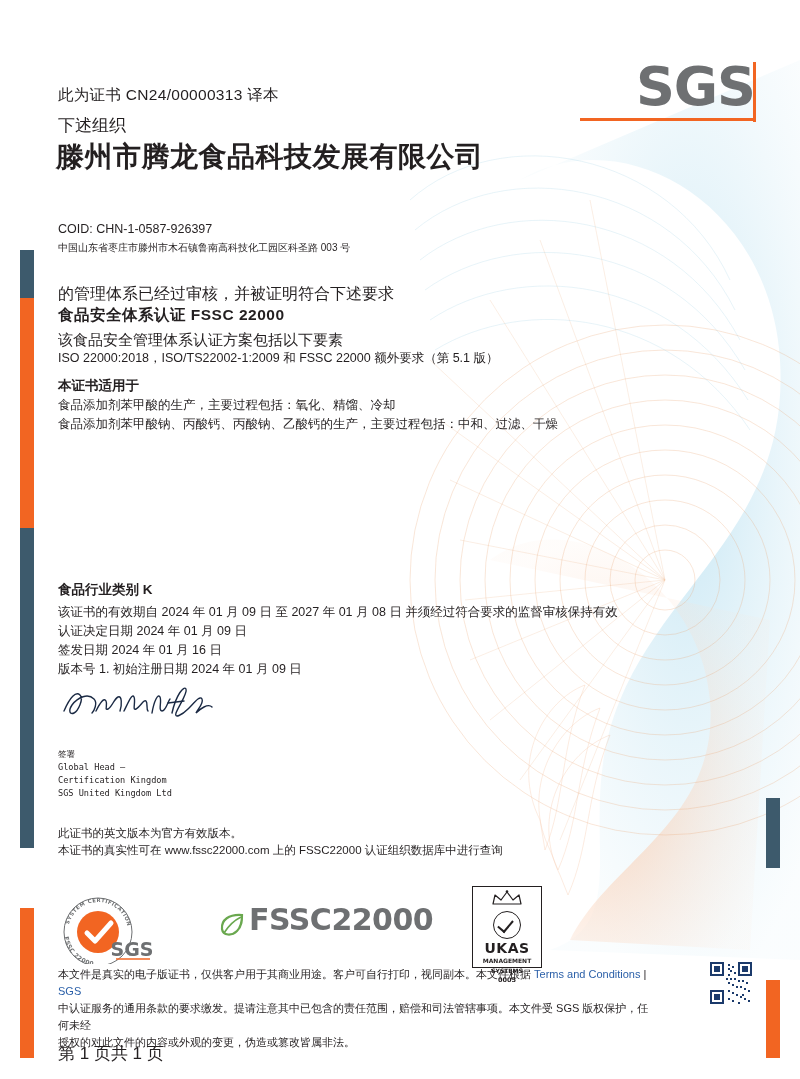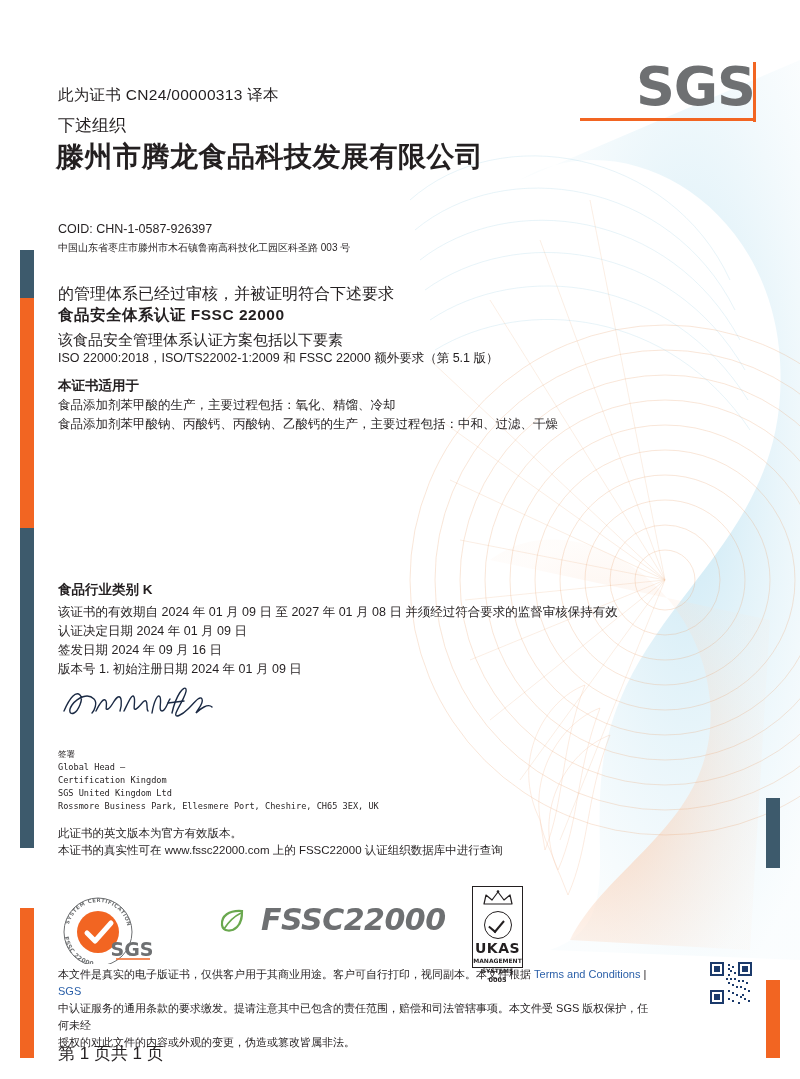--- a/index.html
+++ b/index.html
@@ -254,41 +254,40 @@
     left: 0;
     top: 0;
     width: 114px;
     height: 76px;
   }
   .fssc-word {
     position: absolute;
     left: 165px;
     top: 14px;
     display: flex;
-    align-items: center;
-    gap: 16px;
-    font-style: italic;
+    align-items: flex-end;
+    gap: 4px;
   }
   .fssc-word .leaf {
     width: 26px;
     height: 26px;
   }
   .fssc-word .txt {
     font-family: "DejaVu Sans", sans-serif;
     font-size: 30px;
     font-weight: bold;
     color: #6e7072;
     letter-spacing: -0.5px;
   }
 
   .ukas {
     position: absolute;
     left: 418px;
     top: -2px;
-    width: 51px;
+    width: 70px;
     height: 82px;
     border: 1.6px solid #231f20;
     text-align: center;
     box-sizing: border-box;
   }
   .ukas .crown { margin-top: 3px; }
   .ukas .circle {
     width: 26px; height: 26px;
     border: 1.6px solid #231f20;
     border-radius: 50%;
@@ -436,40 +435,39 @@
     <div class="scheme-desc">该食品安全管理体系认证方案包括以下要素</div>
     <div class="scheme-std">ISO 22000:2018，ISO/TS22002-1:2009 和 FSSC 22000 额外要求（第 5.1 版）</div>
 
     <div class="scope-title">本证书适用于</div>
     <div class="scope-1">食品添加剂苯甲酸的生产，主要过程包括：氧化、精馏、冷却</div>
     <div class="scope-2">食品添加剂苯甲酸钠、丙酸钙、丙酸钠、乙酸钙的生产，主要过程包括：中和、过滤、干燥</div>
 
     <div class="cat">食品行业类别 K</div>
     <div class="valid">该证书的有效期自 2024 年 01 月 09 日 至 2027 年 01 月 08 日 并须经过符合要求的监督审核保持有效</div>
     <div class="decision">认证决定日期 2024 年 01 月 09 日</div>
-    <div class="issue">签发日期 2024 年 09 月 16 日</div>
+    <div class="issue">签发日期 2024 年 01 月 16 日</div>
     <div class="version">版本号 1. 初始注册日期 2024 年 01 月 09 日</div>
 
     <svg class="signature" viewBox="0 0 160 42">
       <g fill="none" stroke="#1b2a44" stroke-width="1.4" stroke-linecap="round">
         <path d="M4,30 C10,16 16,10 20,14 C24,18 18,30 14,32 C10,34 8,30 12,24 C18,16 28,12 34,18 C38,22 34,30 32,32"></path>
         <path d="M36,30 C40,22 44,16 46,20 C48,24 44,30 48,28 C52,26 54,18 58,16 C62,14 62,24 60,30"></path>
         <path d="M64,30 C68,22 72,12 74,16 C76,20 72,30 76,28 C80,26 84,18 86,20 C88,22 86,28 88,30"></path>
         <path d="M92,32 C94,20 98,12 100,16 C102,20 98,30 102,30 C106,30 108,20 110,18"></path>
         <path d="M112,32 C116,14 124,4 126,8 C128,12 118,26 116,32 C114,38 122,34 128,28 C134,22 140,14 142,18 C144,22 138,28 136,32 C140,28 148,22 152,26"></path>
         <path d="M108,22 L124,20"></path>
       </g>
     </svg>
 
     <div class="sig-block">
       <div>签署</div>
       <div>Global Head –</div>
       <div>Certification Kingdom</div>
       <div>SGS United Kingdom Ltd</div>
-      <div>Rossmore Business Park, Ellesmere Port, Cheshire, CH65 3EX, UK</div>
     </div>
 
     <div class="note-1">此证书的英文版本为官方有效版本。</div>
     <div class="note-2">本证书的真实性可在 www.fssc22000.com 上的 FSSC22000 认证组织数据库中进行查询</div>
 
     <div class="logos">
 
       <svg class="fssc-seal" viewBox="0 0 114 76">
         <defs>
           <path id="arcTop" d="M14,44 A30,30 0 0,1 74,44"></path>

